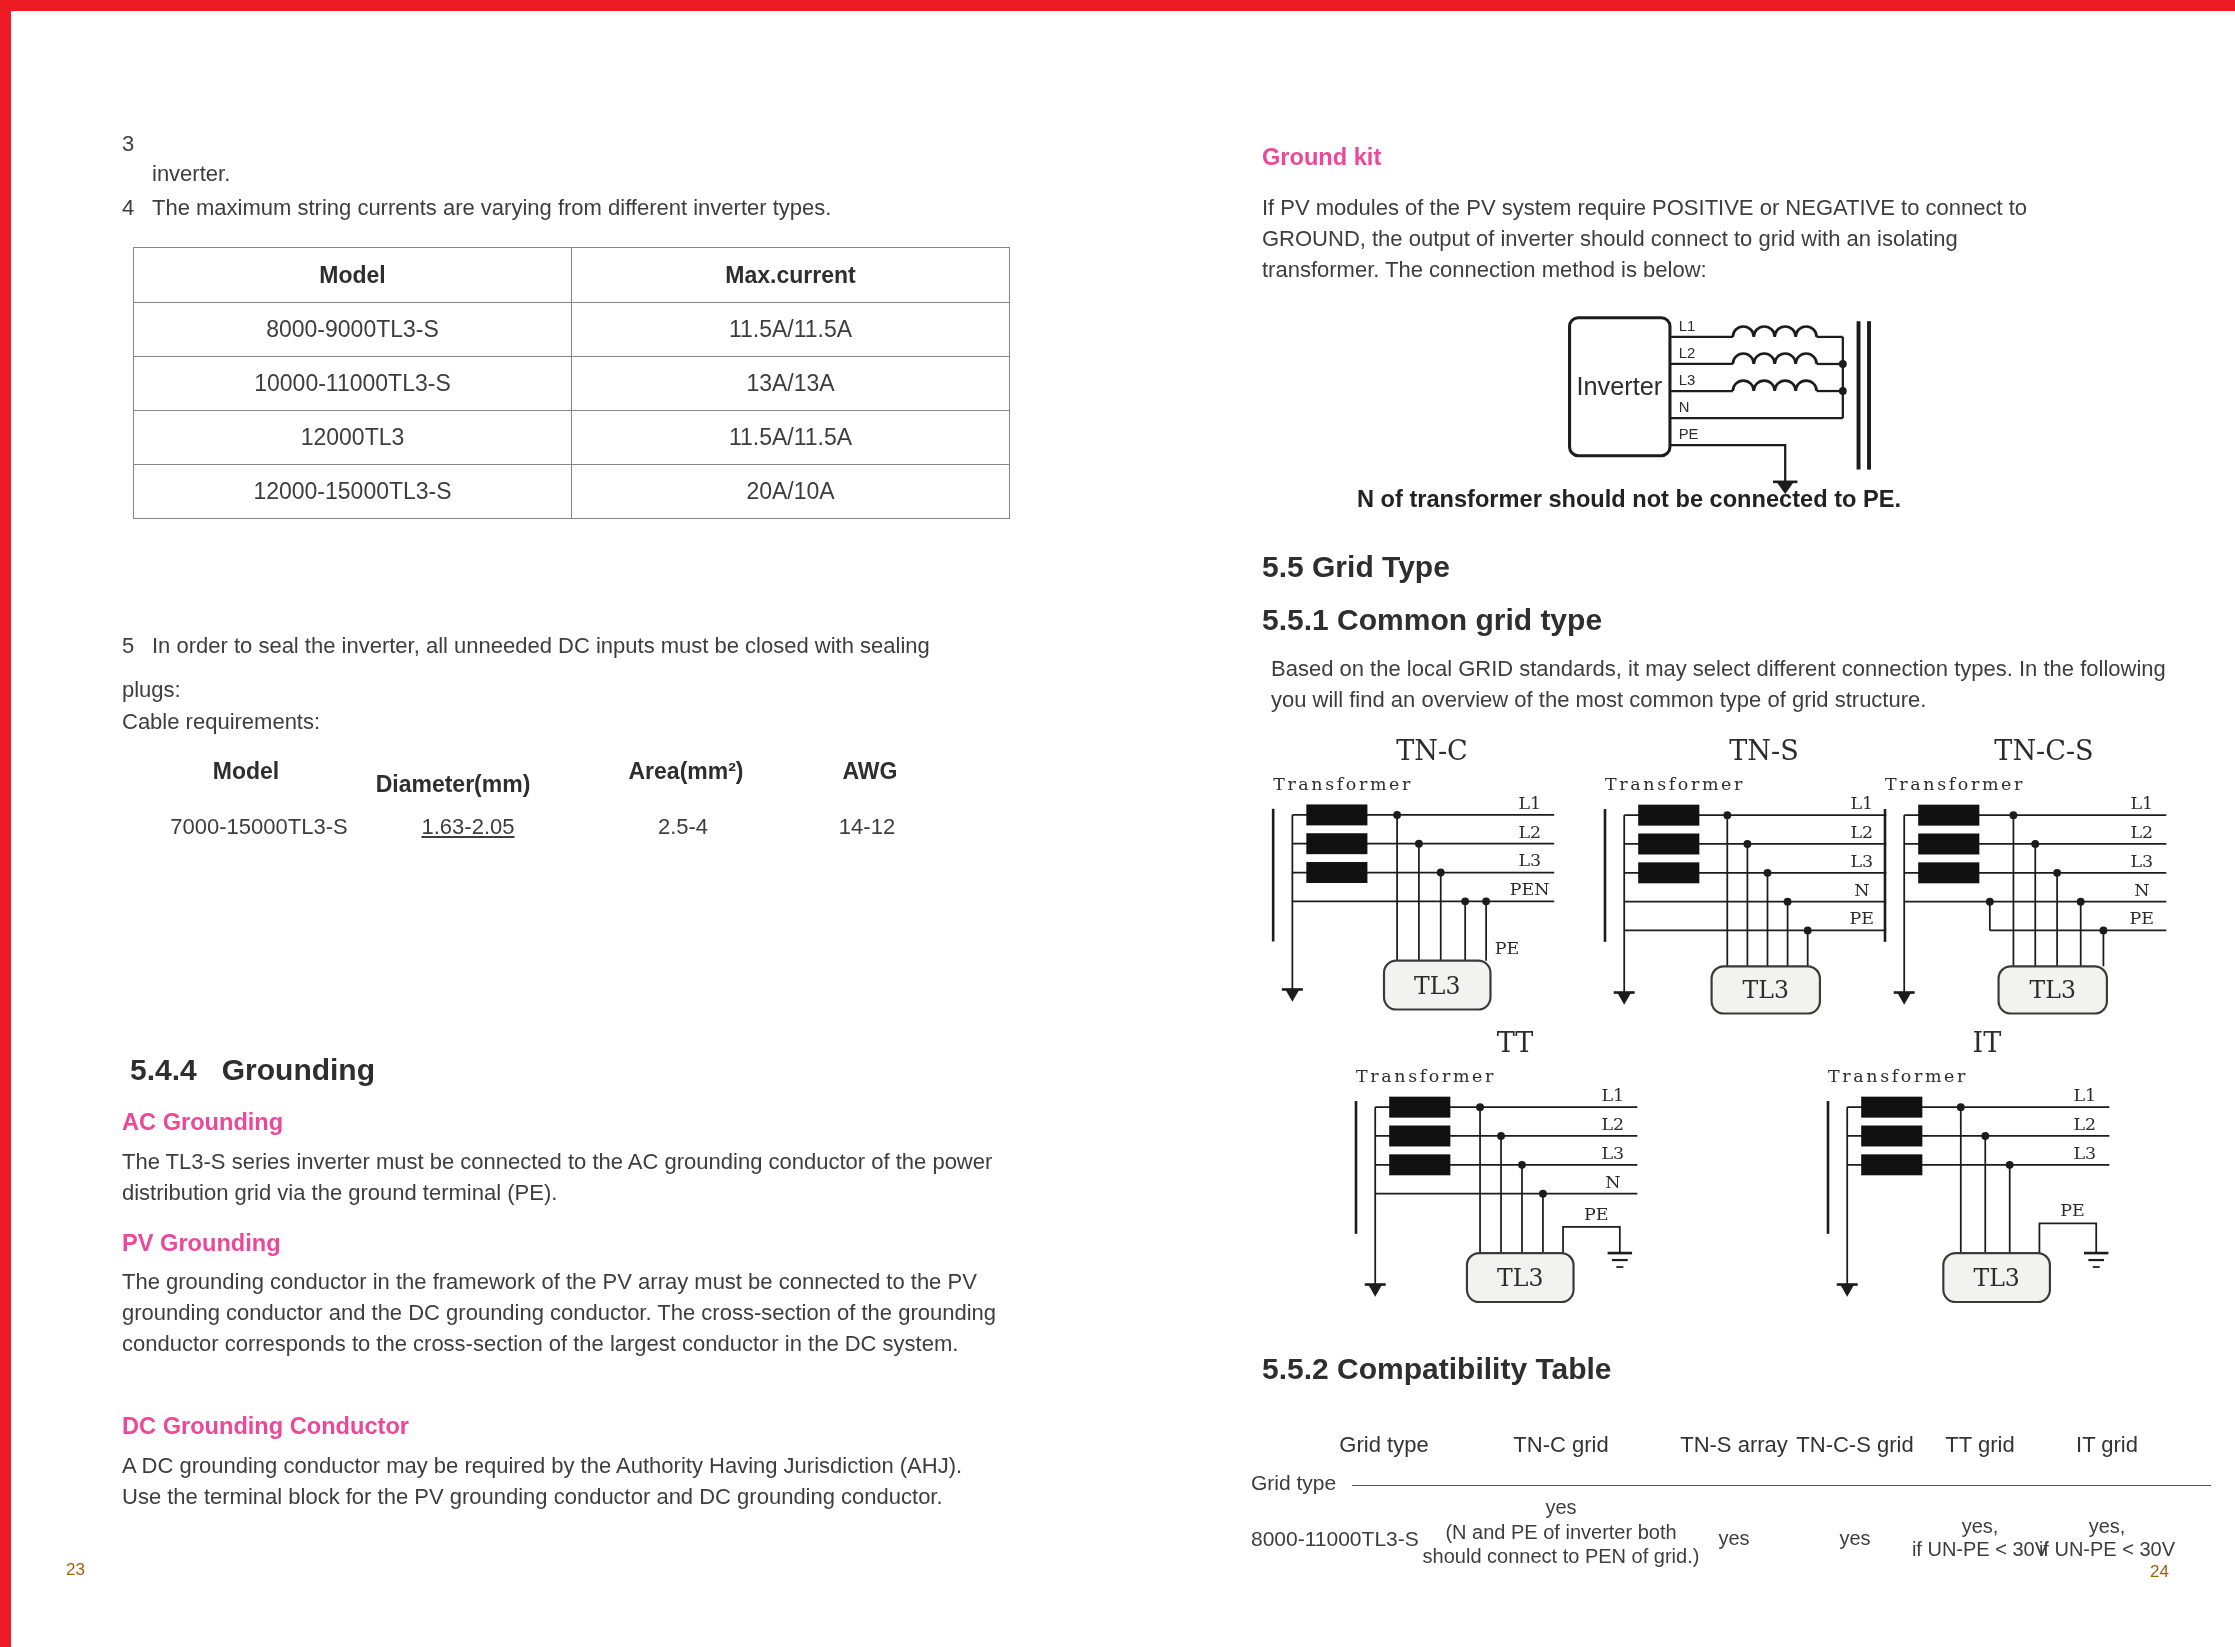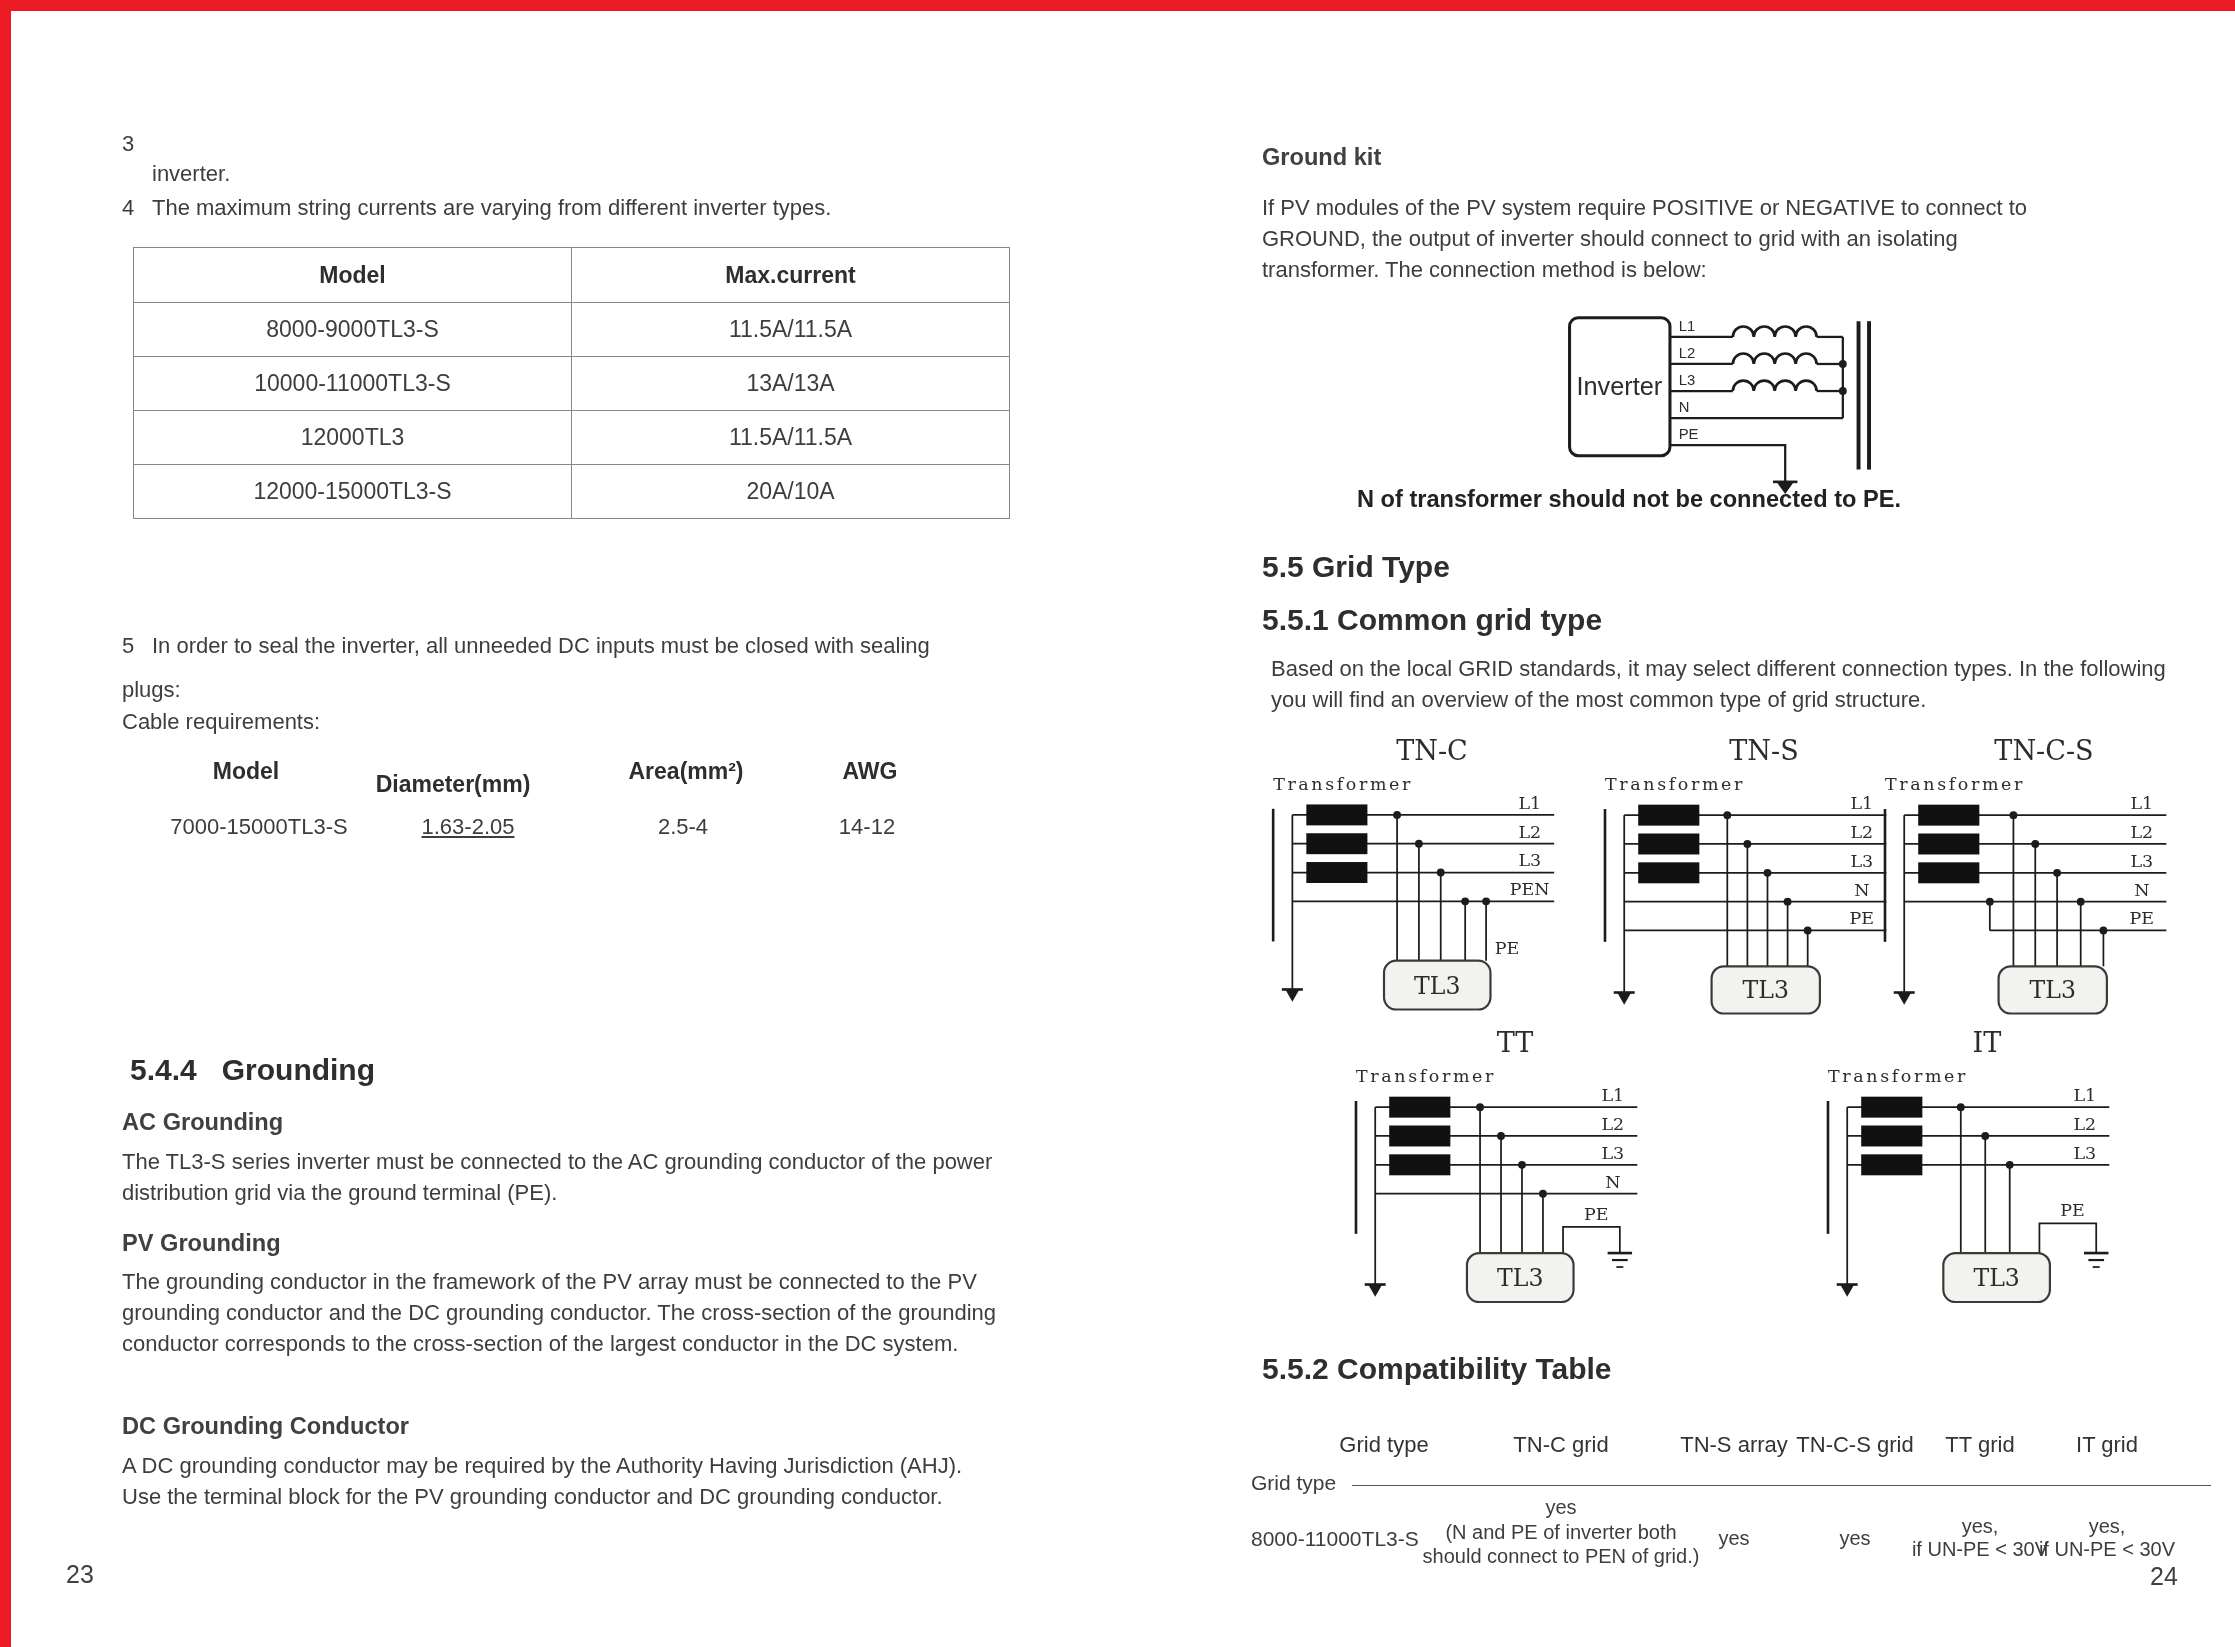--- a/index.html
+++ b/index.html
@@ -4,25 +4,25 @@
 <style>
   html,body{margin:0;padding:0;background:#ffffff;}
   #canvas{position:relative;width:2236px;height:1647px;background:#ffffff;overflow:hidden;
           font-family:"Liberation Sans",sans-serif;color:#3d3d3d;}
   .abs{position:absolute;}
   
   .edge-top{left:0;top:0;width:2236px;height:11.4px;background:#ed1c24;}
   .edge-left{left:0;top:0;width:11.4px;height:1647px;background:#ed1c24;}
   
   .h1{font-size:30px;font-weight:bold;color:#2e2e2e;white-space:pre;}
-  .h2{font-size:23.6px;font-weight:bold;color:#404040;}
+  .h2{font-size:23.6px;font-weight:bold;color:#ec4899;}
   .body{font-size:22px;line-height:31px;color:#3d3d3d;}
   .num-item{display:flex;font-size:22px;line-height:30px;color:#3d3d3d;}
   .num-item .n{width:30px;flex:none;}
-  .pagenum{font-size:25px;color:#404040;}
+  .pagenum{font-size:17px;color:#a16207;}
   
   table.grid{border-collapse:collapse;}
   table.grid td,table.grid th{border:1.4px solid #878787;text-align:center;
       font-size:23px;color:#3d3d3d;font-weight:normal;}
   table.grid th{font-weight:bold;color:#2e2e2e;height:52px;}
   table.grid td{height:51px;}
   
   .cable-h{font-size:23px;font-weight:bold;color:#2e2e2e;text-align:center;position:absolute;transform:translateX(-50%);}
   .cable-v{font-size:22px;color:#3d3d3d;text-align:center;position:absolute;transform:translateX(-50%);}
   

